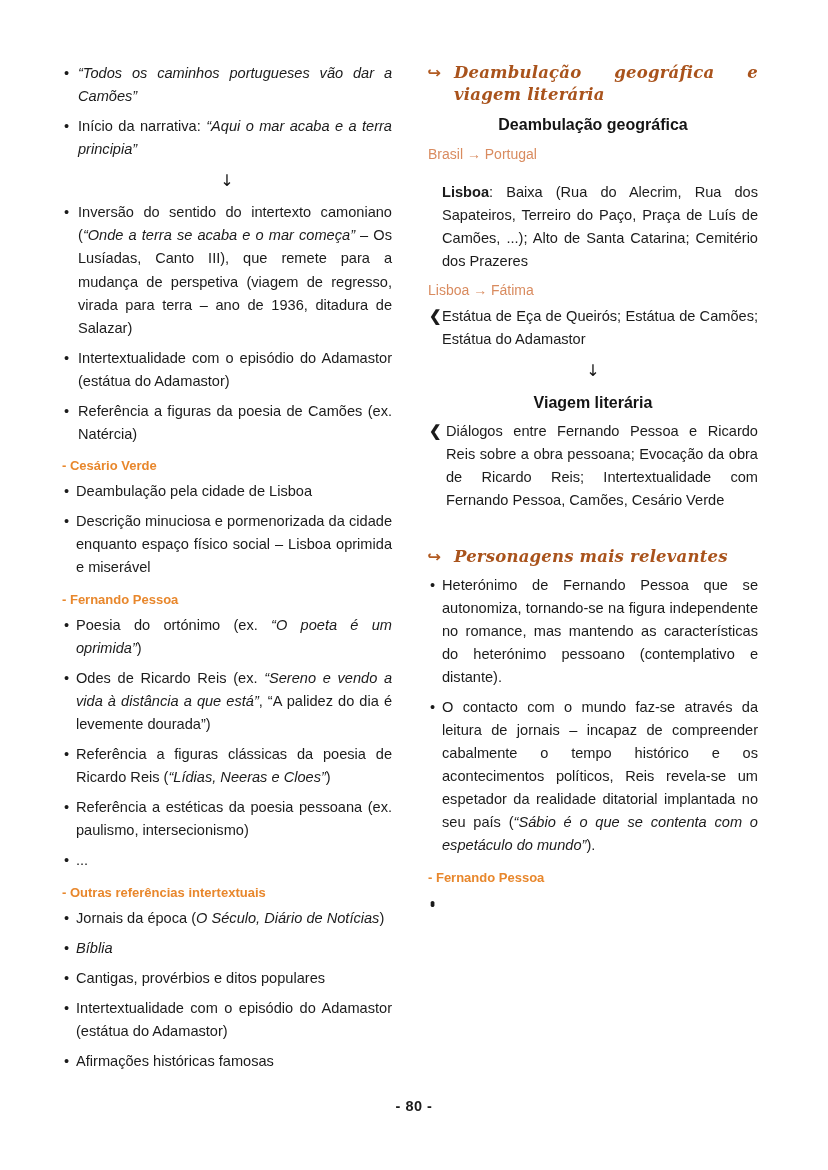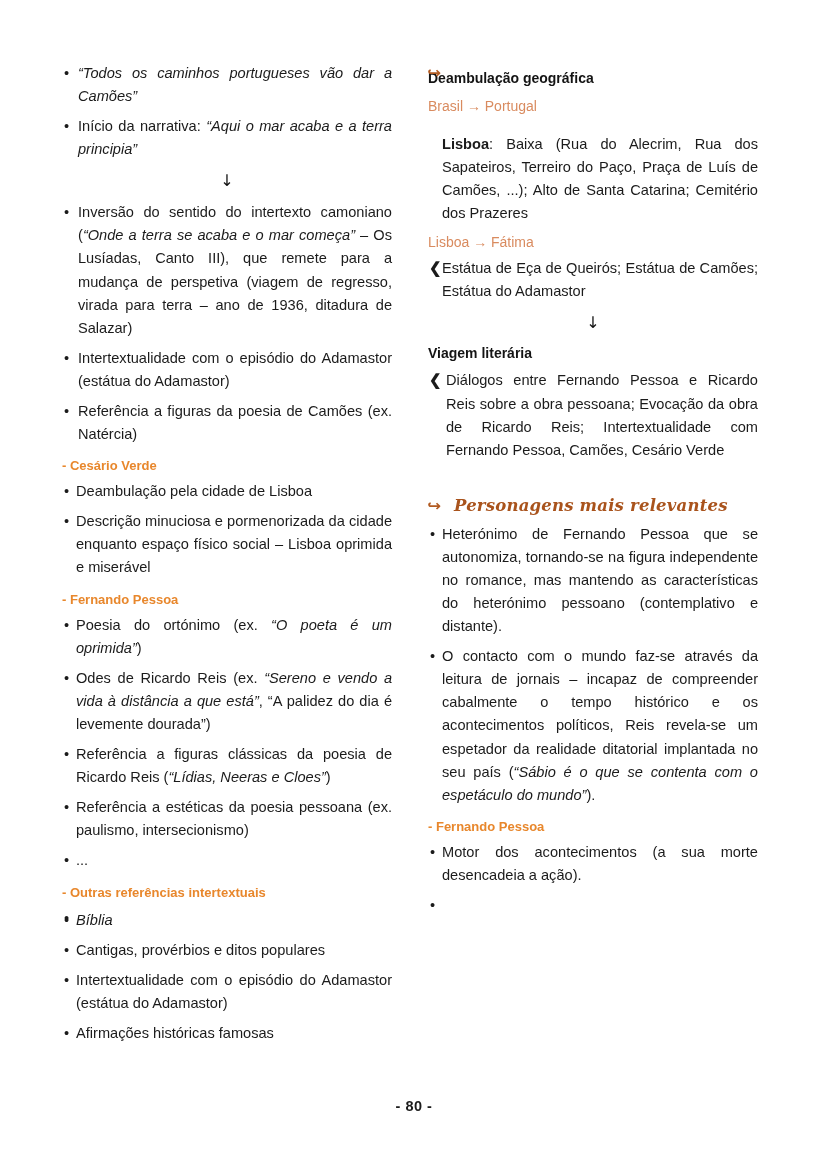--- a/index.html
+++ b/index.html
@@ -106,22 +106,23 @@
     position: absolute;
     left: 0; top: 1px;
     color: #B25B22;
     font-size: 15px;
     font-style: normal;
     font-family: "DejaVu Sans", sans-serif;
     transform: scaleX(1.1);
   }
 
   .h-center-bold {
-    font-weight: bold;
-    font-size: 14px;
+    text-align: center;
+    font-weight: bold;
+    font-size: 16px;
     line-height: 1.5;
     margin: 6px 0 5px 0;
     color: #141414;
   }
 
   .h-route {
     color: #D98B5F;
     font-size: 14px;
     line-height: 1.5;
     margin: 7px 0 4px 0;
@@ -169,40 +170,40 @@
         <div class="h-orange">- Cesário Verde</div>
         <div class="bullet indent"><span class="bdot">•</span><span class="btext">Deambulação pela cidade de Lisboa</span></div>
         <div class="bullet indent"><span class="bdot">•</span><span class="btext">Descrição minuciosa e pormenorizada da cidade enquanto espaço físico social – Lisboa oprimida e miserável</span></div>
         <div class="h-orange">- Fernando Pessoa</div>
         <div class="bullet indent"><span class="bdot">•</span><span class="btext">Poesia do ortónimo (ex. <i>“O poeta é um oprimida”</i>)</span></div>
         <div class="bullet indent"><span class="bdot">•</span><span class="btext">Odes de Ricardo Reis (ex. <i>“Sereno e vendo a vida à distância a que está”</i>, “A palidez do dia é levemente dourada”)</span></div>
         <div class="bullet indent"><span class="bdot">•</span><span class="btext">Referência a figuras clássicas da poesia de Ricardo Reis (<i>“Lídias, Neeras e Cloes”</i>)</span></div>
         <div class="bullet indent"><span class="bdot">•</span><span class="btext">Referência a estéticas da poesia pessoana (ex. paulismo, intersecionismo)</span></div>
         <div class="bullet indent"><span class="bdot">•</span><span class="btext">...</span></div>
         <div class="h-orange">- Outras referências intertextuais</div>
-        <div class="bullet indent"><span class="bdot">•</span></div>
+        <div class="bullet indent"><span class="bdot">•</span><span class="btext">Jornais da época (<i>O Século, Diário de Notícias</i>)</span></div>
         <div class="bullet indent"><span class="bdot">•</span><span class="btext"><i>Bíblia</i></span></div>
         <div class="bullet indent"><span class="bdot">•</span><span class="btext">Cantigas, provérbios e ditos populares</span></div>
         <div class="bullet indent"><span class="bdot">•</span><span class="btext">Intertextualidade com o episódio do Adamastor (estátua do Adamastor)</span></div>
         <div class="bullet indent"><span class="bdot">•</span><span class="btext">Afirmações históricas famosas</span></div>
       </div>
     <div class="col" id="right-col">
-        <div class="h-script"><span class="flourish">↪</span></div>
+        <div class="h-script"><span class="flourish">↪</span><span>Deambulação geográfica e viagem literária</span></div>
         <div class="h-center-bold">Deambulação geográfica</div>
         <div class="h-route">Brasil → Portugal</div>
         <div class="para indent"><b>Lisboa</b>: Baixa (Rua do Alecrim, Rua dos Sapateiros, Terreiro do Paço, Praça de Luís de Camões, ...); Alto de Santa Catarina; Cemitério dos Prazeres</div>
         <div class="h-route">Lisboa → Fátima</div>
         <div class="chev indent"><span class="cglyph">❮</span><span>Estátua de Eça de Queirós; Estátua de Camões; Estátua do Adamastor</span></div>
         <div class="arrow-center">↓</div>
         <div class="h-center-bold">Viagem literária</div>
         <div class="chev"><span class="cglyph">❮</span><span>Diálogos entre Fernando Pessoa e Ricardo Reis sobre a obra pessoana; Evocação da obra de Ricardo Reis; Intertextualidade com Fernando Pessoa, Camões, Cesário Verde</span></div>
         <div class="spacer-l"></div>
         <div class="h-script"><span class="flourish">↪</span><span>Personagens mais relevantes</span></div>
         <div class="bullet indent"><span class="bdot">•</span><span class="btext">Heterónimo de Fernando Pessoa que se autonomiza, tornando-se na figura independente no romance, mas mantendo as características do heterónimo pessoano (contemplativo e distante).</span></div>
         <div class="bullet indent"><span class="bdot">•</span><span class="btext">O contacto com o mundo faz-se através da leitura de jornais – incapaz de compreender cabalmente o tempo histórico e os acontecimentos políticos, Reis revela-se um espetador da realidade ditatorial implantada no seu país (<i>“Sábio é o que se contenta com o espetáculo do mundo”</i>).</span></div>
         <div class="h-orange">- Fernando Pessoa</div>
-        <div class="bullet indent"><span class="bdot">•</span><span class="btext">Motor dos acontecimentos (a sua morte desencadeia a ação).</span></div>
+        <div class="bullet indent"><span class="bdot">•</span></div>
         <div class="bullet indent"><span class="bdot">•</span></div>
       </div>
   </div>
 </div>
 
 <div class="page-number">- 80 -</div>
 
 </body></html>

